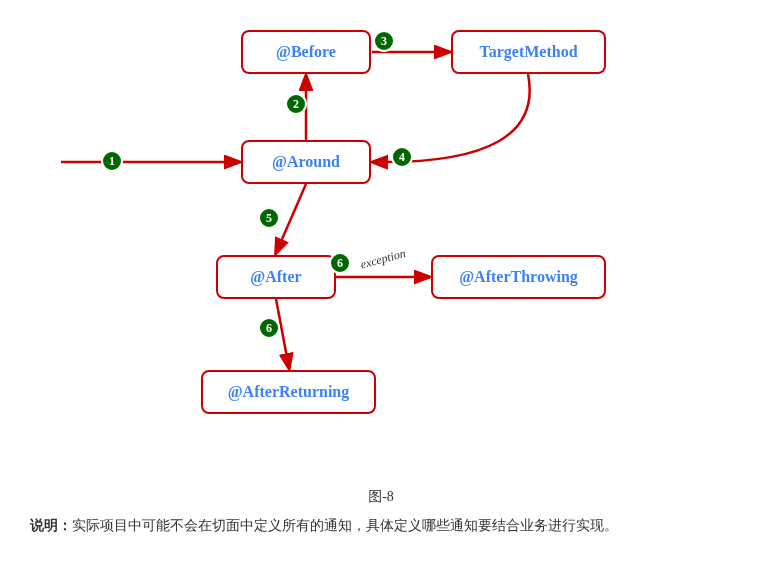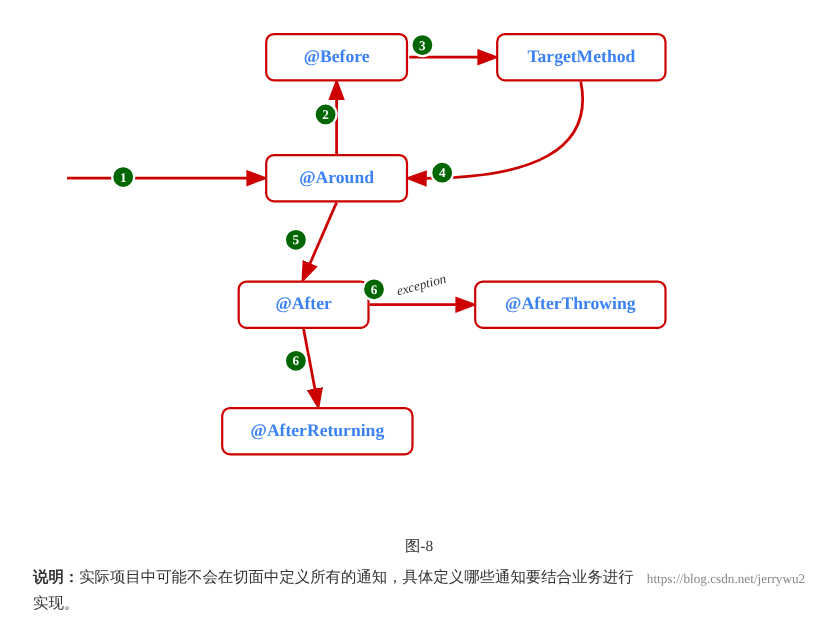--- a/index.html
+++ b/index.html
@@ -146,16 +146,15 @@
       <span>exception</span>
     </div>
 
   </div>
 
   <div class="caption">
     <span>图-8</span>
   </div>
 
   <div class="note-section">
-    <span class="note-url">https://blog.csdn.net/jerrywu2</span>
     <strong>说明：</strong><span>实际项目中可能不会在切面中定义所有的通知，具体定义哪些通知要结合业务进行实现。</span>
   </div>
 </div>
 
 </body></html>

